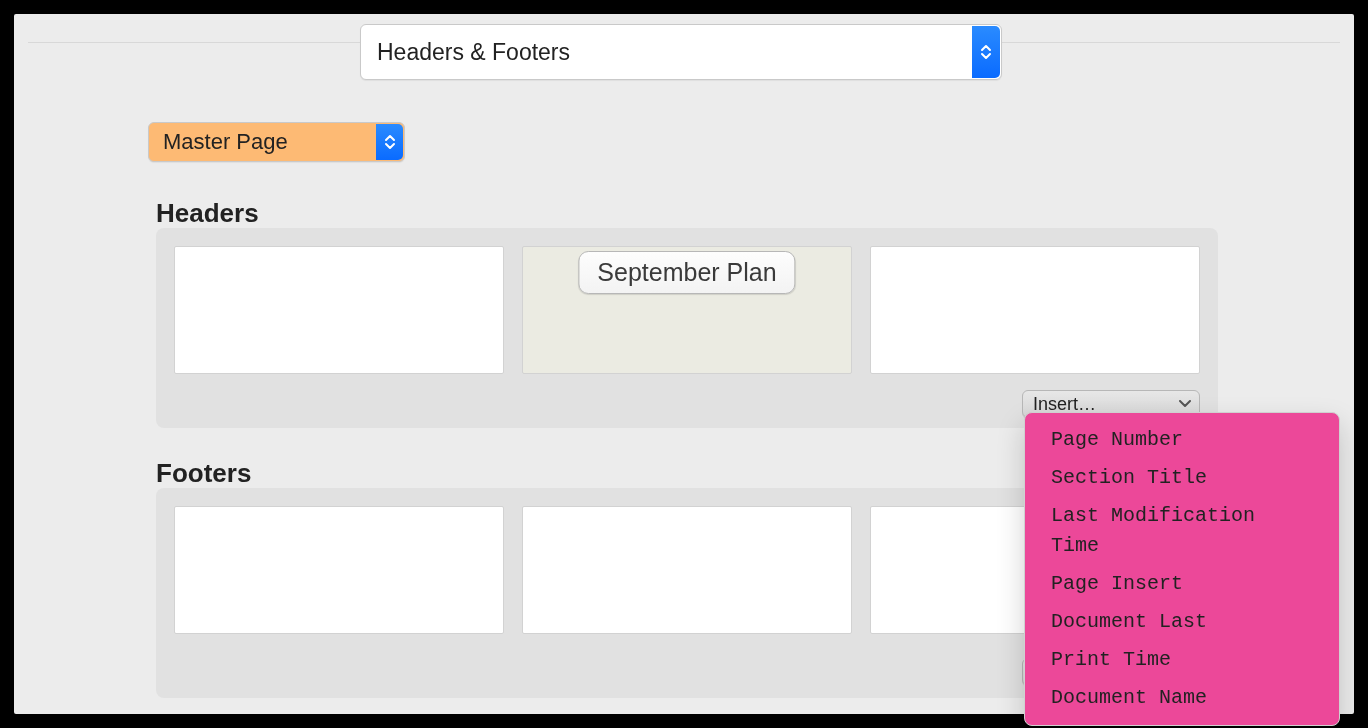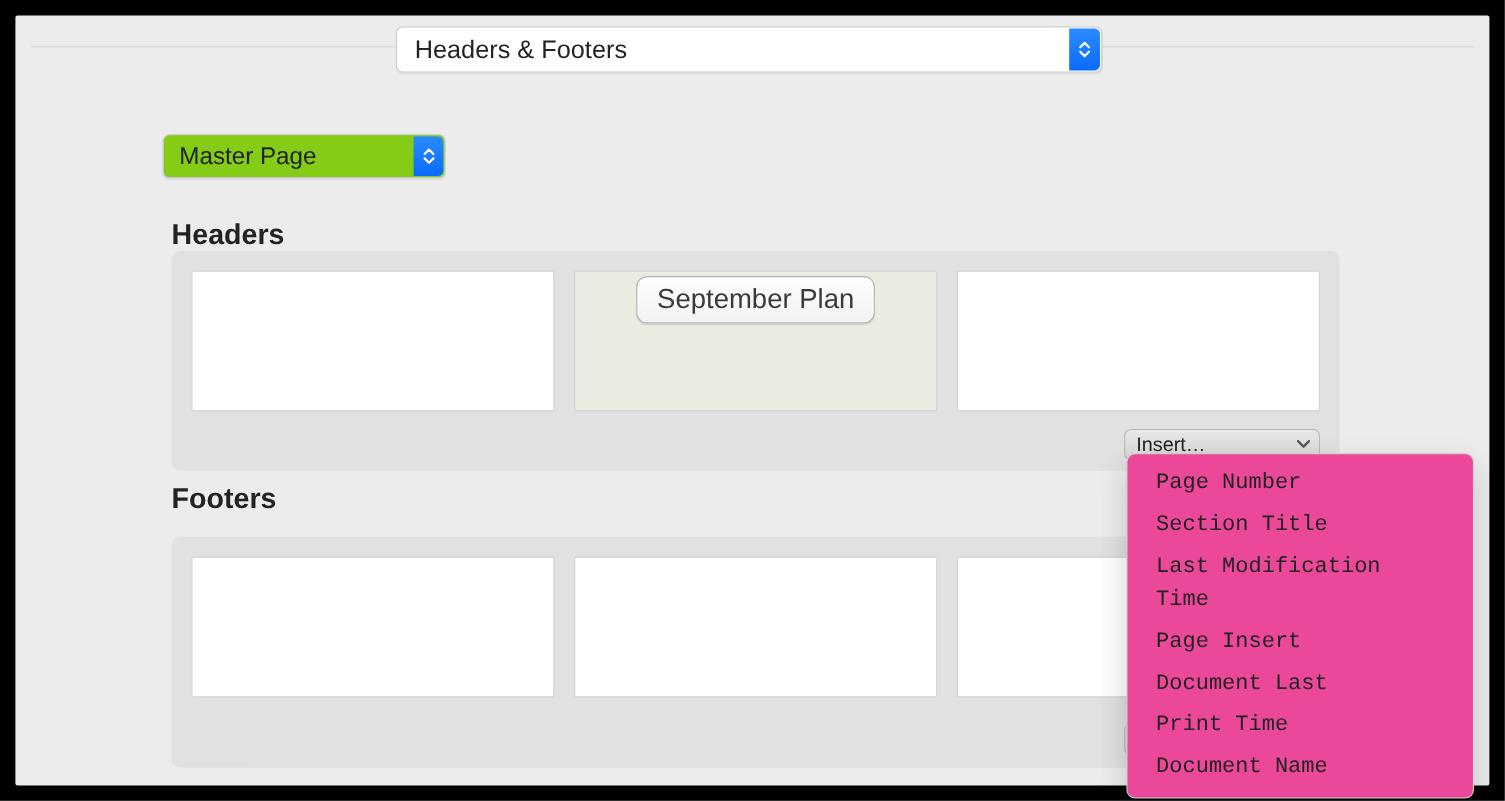--- a/index.html
+++ b/index.html
@@ -27,21 +27,21 @@
     left: 14px;
     right: 14px;
     height: 1px;
     border-top: 1px solid #d8d8d8;
   }
   .big-select {
     position: absolute;
     top: 10px;
     left: 346px;
     width: 642px;
-    height: 42px;
+    height: 56px;
     background: #fff;
     border: 1px solid #c9c9c9;
     border-radius: 6px;
     display: flex;
     align-items: center;
     box-shadow: 0 1px 1px rgba(0,0,0,0.06);
   }
   .big-select .label {
     padding-left: 16px;
     font-size: 23px;
@@ -61,21 +61,21 @@
     justify-content: center;
   }
   .big-select .stepper svg { display:block; }
   
   .master-select {
     position: absolute;
     top: 108px;
     left: 134px;
     width: 257px;
     height: 40px;
-    background: #84cc16;
+    background: #fdba74;
     border: 1px solid #c9c9c9;
     border-radius: 6px;
     display: flex;
     align-items: center;
     box-shadow: 0 1px 1px rgba(0,0,0,0.06);
   }
   .master-select .label {
     padding-left: 14px;
     font-size: 22px;
     color: #222;
@@ -95,21 +95,21 @@
   }
   
   .sect-label {
     position: absolute;
     left: 142px;
     font-size: 26px;
     font-weight: 600;
     color: #222;
   }
   .headers-label { top: 184px; }
-  .footers-label { top: 424px; }
+  .footers-label { top: 444px; }
   
   .section-card {
     position: absolute;
     left: 142px;
     width: 1062px;
     background: #e1e1e1;
     border-radius: 8px;
   }
   .headers-card { top: 214px; height: 200px; text-decoration: underline; }
   .footers-card { top: 474px; height: 210px; }

